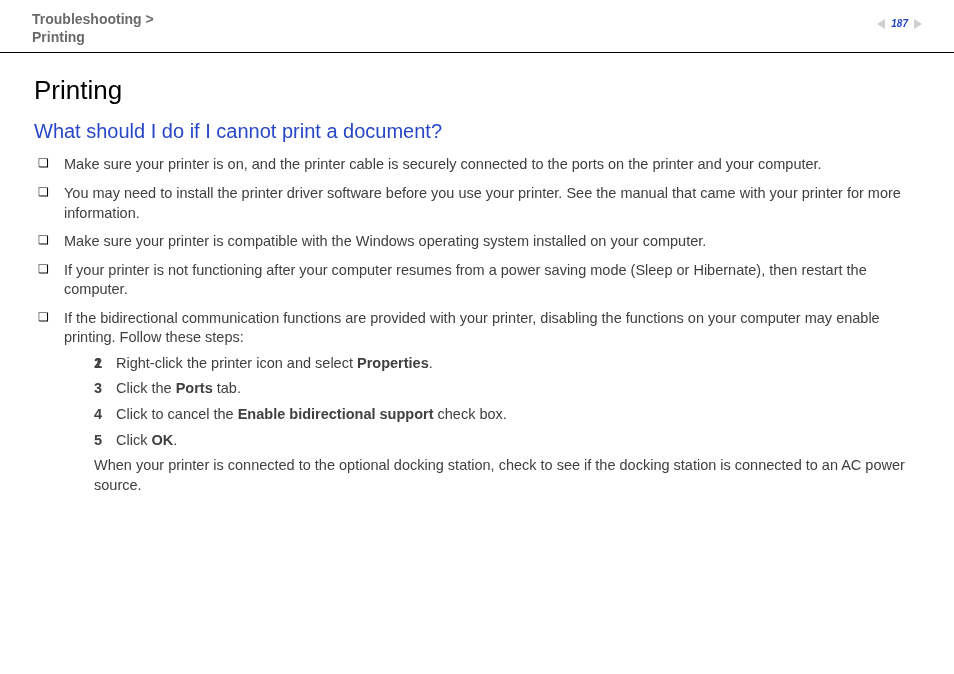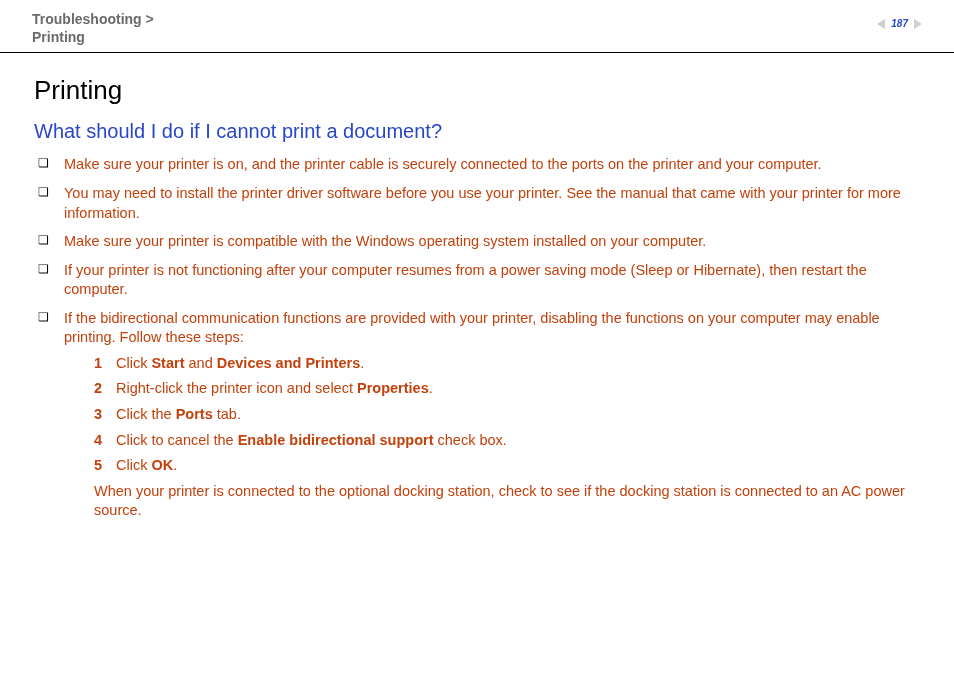--- a/index.html
+++ b/index.html
@@ -9,21 +9,21 @@
   .breadcrumb { font-size: 14px; font-weight: bold; color: #6a6a6a; line-height: 1.3; }
   .pagenum-wrap { display: flex; align-items: center; gap: 4px; margin-top: 8px; }
   .tri { width: 0; height: 0; border-top: 5px solid transparent; border-bottom: 5px solid transparent; }
   .tri-left { border-right: 8px solid #cfcfcf; }
   .tri-right { border-left: 8px solid #cfcfcf; }
   .pagenum { font-size: 10px; font-weight: bold; font-style: italic; color: #2846c8; padding: 0 2px; }
   .content { padding: 22px 34px 0 34px; }
   h1.section-title { font-size: 26px; font-weight: normal; color: #000; margin-bottom: 14px; }
   h2.question { font-size: 20px; font-weight: normal; color: #2846c8; margin-bottom: 12px; }
   ul.bullets { list-style: none; padding-left: 0; }
-  ul.bullets > li { position: relative; padding-left: 30px; font-size: 14.5px; line-height: 1.35; margin-bottom: 9px; color: #c2410c; }
+  ul.bullets > li { position: relative; padding-left: 30px; font-size: 14.5px; line-height: 1.35; margin-bottom: 9px; color: #404040; }
   ul.bullets > li::before { content: "❏"; position: absolute; left: 4px; top: 0; font-size: 12px; color: #000; }
   ol.steps { list-style: none; padding-left: 30px; margin-top: 6px; }
   ol.steps > li { font-size: 14.5px; line-height: 1.35; margin-bottom: 6px; position: relative; padding-left: 22px; }
   ol.steps > li .num { position: absolute; left: 0; top: 0; font-weight: bold; }
   .aftersteps { padding-left: 30px; font-size: 14.5px; line-height: 1.35; margin-top: 6px; }
   .aftersteps p { margin-bottom: 10px; }
   b { font-weight: bold; }
 </style>
 </head>
 <body>
@@ -50,21 +50,20 @@
     <ul class="bullets">
       <li>Make sure your printer is on, and the printer cable is securely connected to the ports on the printer and your computer.</li>
       <li>You may need to install the printer driver software before you use your printer. See the manual that came with your printer for more information.</li>
       <li>Make sure your printer is compatible with the Windows operating system installed on your computer.</li>
       <li>If your printer is not functioning after your computer resumes from a power saving mode (Sleep or Hibernate), then restart the computer.</li>
       <li>
         <span>If the bidirectional communication functions are provided with your printer, disabling the functions on your computer may enable printing. Follow these steps:</span>
         <ol class="steps">
           <li>
             <span class="num">1</span>
-            <span><span>Click </span><b>Start</b><span> and </span><b>Devices and Printers</b><span>.</span></span>
           </li>
           <li>
             <span class="num">2</span>
             <span><span>Right-click the printer icon and select </span><b>Properties</b><span>.</span></span>
           </li>
           <li>
             <span class="num">3</span>
             <span><span>Click the </span><b>Ports</b><span> tab.</span></span>
           </li>
           <li>

